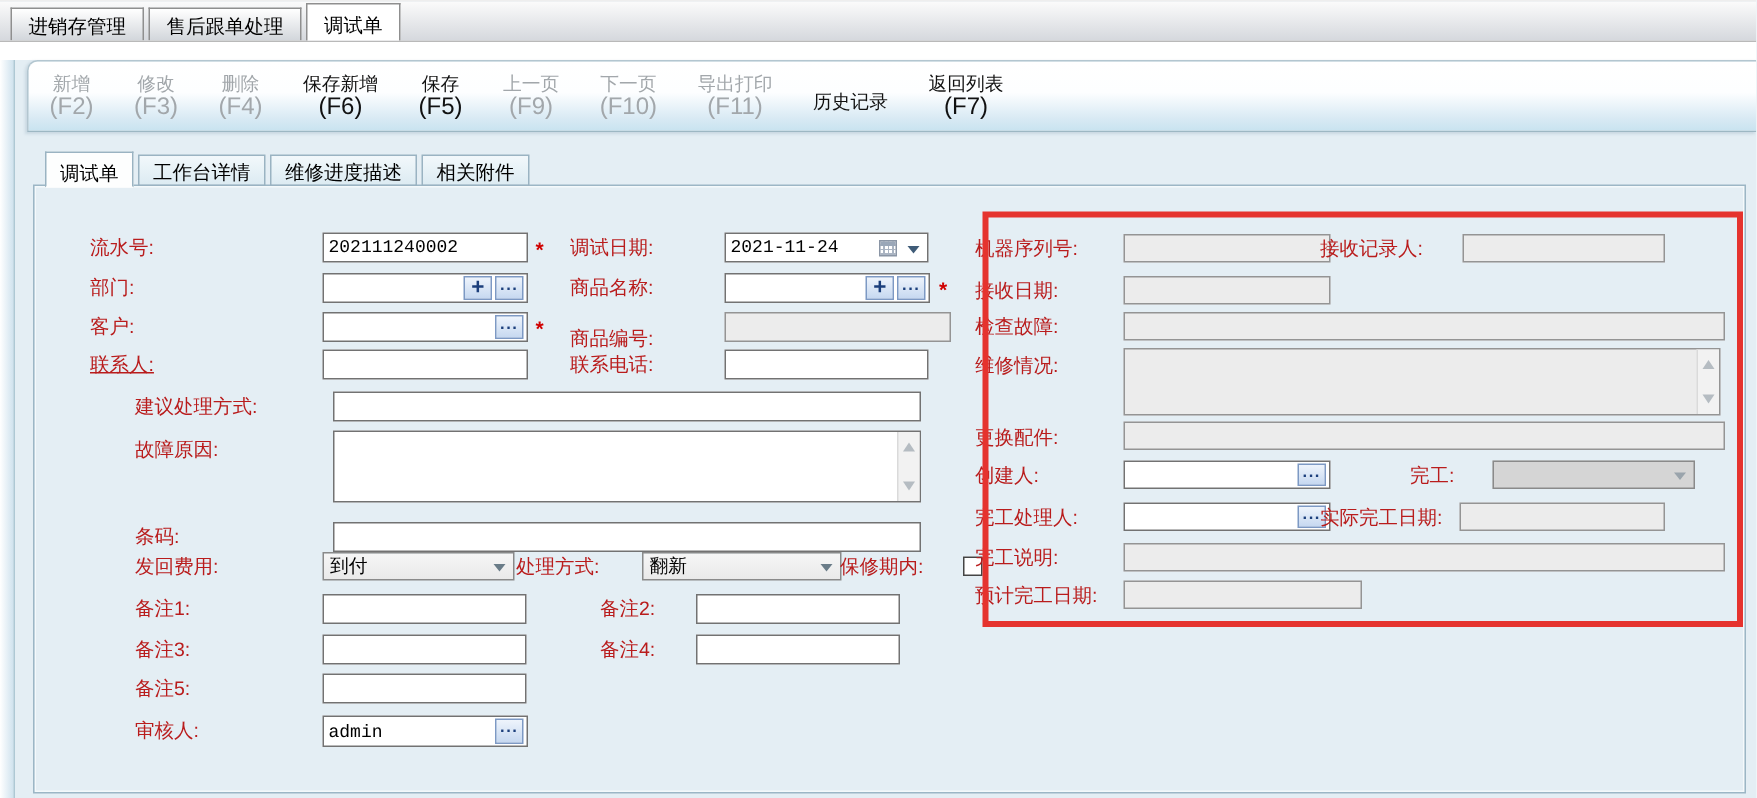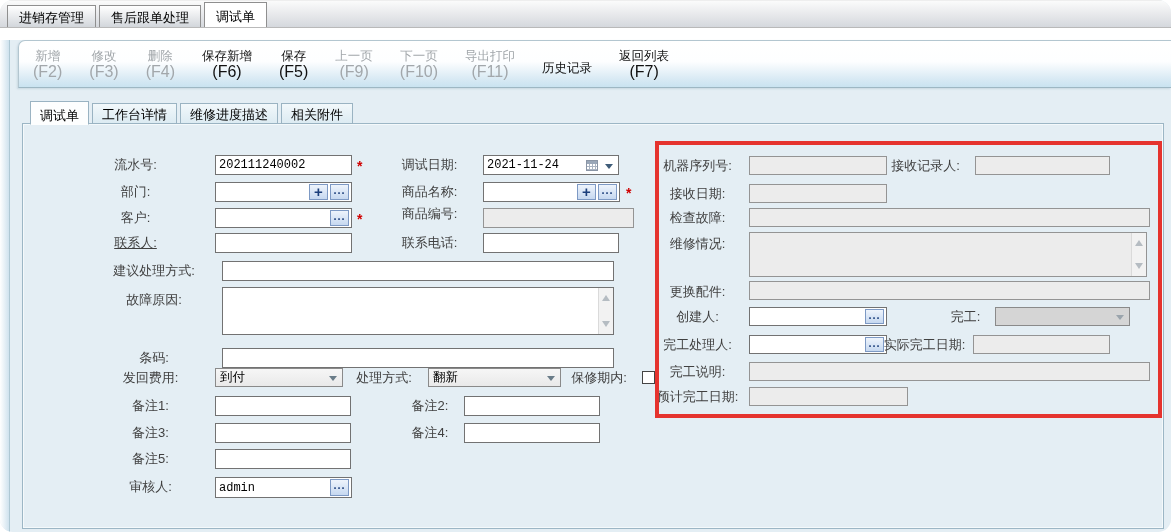--- a/index.html
+++ b/index.html
@@ -1,17 +1,17 @@
 <!DOCTYPE html>
 <html><head>
 <meta charset="utf-8">
 <style>
   * { box-sizing: border-box; margin: 0; padding: 0; }
   body { font-family: "Liberation Sans", "DejaVu Sans", sans-serif; background: #fff; }
-  .screen { position: relative; width: 1171px; height: 532px; background: #e4eef4; overflow: hidden; border-radius: 13px; }
+  .screen { position: relative; width: 1171px; height: 532px; background: #e4eef4; overflow: hidden; }
 
   
   .maintabs { position: absolute; top: 0; left: 0; right: 0; height: 27px;
     background: linear-gradient(#fbfbfb, #d5d8dd); border-top: 1px solid #eee;
     display: flex; align-items: flex-end; padding-left: 7px; }
   .mtab { font-size: 13px; padding: 3px 11px 2px; border: 1px solid #8f8f8f; border-bottom: none;
     background: linear-gradient(#ffffff, #d2d6db); margin-right: 3px; height: 22px; white-space: nowrap; cursor: default; }
   .mtab.active { background: #fff; height: 25px; padding-top: 5px; position: relative; z-index: 3; border-color: #8f8f8f; }
   .band-white { position: absolute; top: 27px; left: 0; right: 0; height: 13px; background: #fff; border-top: 1px solid #b9b9b9; }
 
@@ -29,21 +29,21 @@
   .subtabs { position: absolute; top: 101px; left: 30px; display: flex; align-items: flex-end; z-index: 3; }
   .stab { font-size: 13px; height: 21px; padding: 2px 9px; border: 1px solid #9ab3c2;
     background: linear-gradient(#f2f8fb, #dcebf2); margin-right: 3px; white-space: nowrap; cursor: default; }
   .stab.active { background: #fdfefe; height: 24px; padding-top: 5px; border-bottom: 1px solid #fdfefe; margin-bottom: -1px; }
   .panel { position: absolute; left: 22px; top: 123px; width: 1142px; height: 406px;
     border: 1px solid #9cb6c5; background: #e4eef4; box-shadow: inset 0 0 0 1px #f4f9fb; }
   .leftstrip { position: absolute; left: 0; top: 40px; bottom: 0; width: 10px;
     background: linear-gradient(to right, #ffffff, #cfe2ee); border-right: 1px solid #aec8d4; }
 
   
-  .lbl { position: absolute; font-size: 13px; color: #404040; text-align: center; white-space: nowrap; line-height: 20px; }
+  .lbl { position: absolute; font-size: 13px; color: #b91c1c; text-align: left; white-space: nowrap; line-height: 20px; }
   .inp { position: absolute; border: 1px solid #727272; background: #fff; font: 12px "Liberation Mono", monospace;
     color: #000; padding: 0 3px; outline: none; }
   .inp.dis { background: #ececec; border-color: #949494; }
   .wrap { position: absolute; border: 1px solid #727272; background: #fff; }
   .wrap input { position: absolute; inset: 0; width: 100%; height: 100%; border: none; background: transparent;
     font: 12px "Liberation Mono", monospace; padding: 0 3px; outline: none; }
   .mini { position: absolute; top: 1px; width: 19px; height: calc(100% - 2px); border: 1px solid #7d99c4;
     background: linear-gradient(#eef4fc, #c6d8f0); color: #1c3f7c; text-align: center; cursor: pointer;
     font-weight: bold; line-height: 13px; }
   .mini.plus { font-size: 15px; line-height: 14px; }
@@ -165,21 +165,21 @@
   </div>
   <div class="ast" style="left:626px;top:182px;">*</div>
 
   <div class="lbl" style="left:60px;top:208px;width:151px;">客户:</div>
   <div class="wrap" style="left:215px;top:208px;width:137px;height:20px;">
     <input style="">
     <span class="mini dots" style="right:2px;">...</span>
   </div>
   <div class="ast" style="left:357px;top:208px;">*</div>
 
-  <div class="lbl" style="left:380px;top:204px;width:99px;">商品编号:</div>
+  <div class="lbl" style="left:380px;top:216px;width:99px;">商品编号:</div>
   <input class="inp dis" style="left: 483px; top: 208px; width: 151px; height: 20px;" disabled="">
 
   <div class="lbl" style="left:60px;top:233px;width:151px;text-decoration:underline;">联系人:</div>
   <input class="inp" style="left: 215px; top: 233px; width: 137px; height: 20px;">
 
   <div class="lbl" style="left:380px;top:233px;width:99px;">联系电话:</div>
   <input class="inp" style="left: 483px; top: 233px; width: 136px; height: 20px;">
 
   <div class="lbl" style="left:90px;top:261px;width:128px;">建议处理方式:</div>
   <input class="inp" style="left: 222px; top: 261px; width: 392px; height: 20px;">

